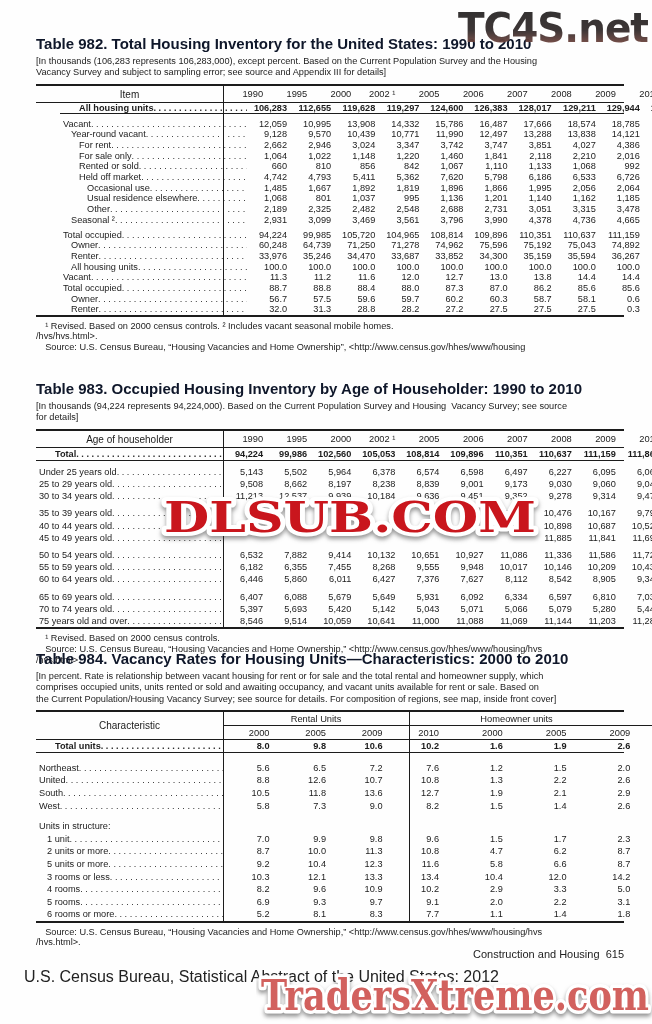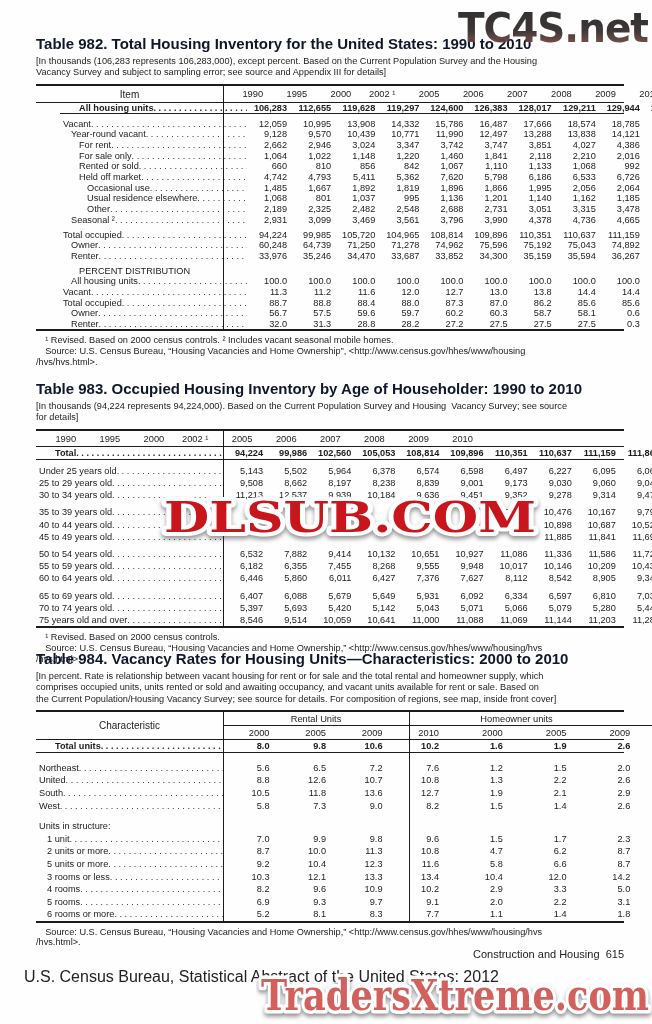--- a/index.html
+++ b/index.html
@@ -318,25 +318,20 @@
           <div class="cell">35,246</div>
           <div class="cell">34,470</div>
           <div class="cell">33,687</div>
           <div class="cell">33,852</div>
           <div class="cell">34,300</div>
           <div class="cell">35,159</div>
           <div class="cell">35,594</div>
           <div class="cell">36,267</div>
           <div class="cell">37,069</div>
         </div>
-        <div class="trow gap">
-          <div class="rlabel">
-            <span class="ltext" style="padding-left: 19px;">PERCENT DISTRIBUTION</span>
-          </div>
-        </div>
         <div class="trow">
           <div class="rlabel">
             <span class="ltext" style="padding-left: 11px;">All housing units</span>
             <span class="leader"></span>
           </div>
           <div class="cell">100.0</div>
           <div class="cell">100.0</div>
           <div class="cell">100.0</div>
           <div class="cell">100.0</div>
           <div class="cell">100.0</div>
@@ -406,34 +401,35 @@
           <div class="cell">27.2</div>
           <div class="cell">27.5</div>
           <div class="cell">27.5</div>
           <div class="cell">27.5</div>
           <div class="cell">0.3</div>
           <div class="cell">28.4</div>
         </div>
       </div>
     <p class="footnote">
         <span class="line"> ¹ Revised. Based on 2000 census controls. ² Includes vacant seasonal mobile homes.</span>
+        <span class="line">/hvs/hvs.html&gt;.</span>
         <span class="line"> Source: U.S. Census Bureau, “Housing Vacancies and Home Ownership”, &lt;http://www.census.gov/hhes/www/housing</span>
-        <span class="line">/hvs/hvs.html&gt;.</span>
       </p>
   </section>
 
   <section class="tsec" id="sec-1">
     <h2 class="tbl-title">Table 983. Occupied Housing Inventory by Age of Householder: 1990 to 2010</h2>
     <p class="bracket">
         <span class="line">[In thousands (94,224 represents 94,224,000). Based on the Current Population Survey and Housing  Vacancy Survey; see source</span>
         <span class="line">for details]</span>
       </p>
     <div class="tbl">
       <div class="vline"></div>
     <div class="hrow">
+          <div class="hlabel">Age of householder</div>
           <div class="hcell">1990</div>
           <div class="hcell">1995</div>
           <div class="hcell">2000</div>
           <div class="hcell">2002 ¹</div>
           <div class="hcell">2005</div>
           <div class="hcell">2006</div>
           <div class="hcell">2007</div>
           <div class="hcell">2008</div>
           <div class="hcell">2009</div>
           <div class="hcell">2010</div>

